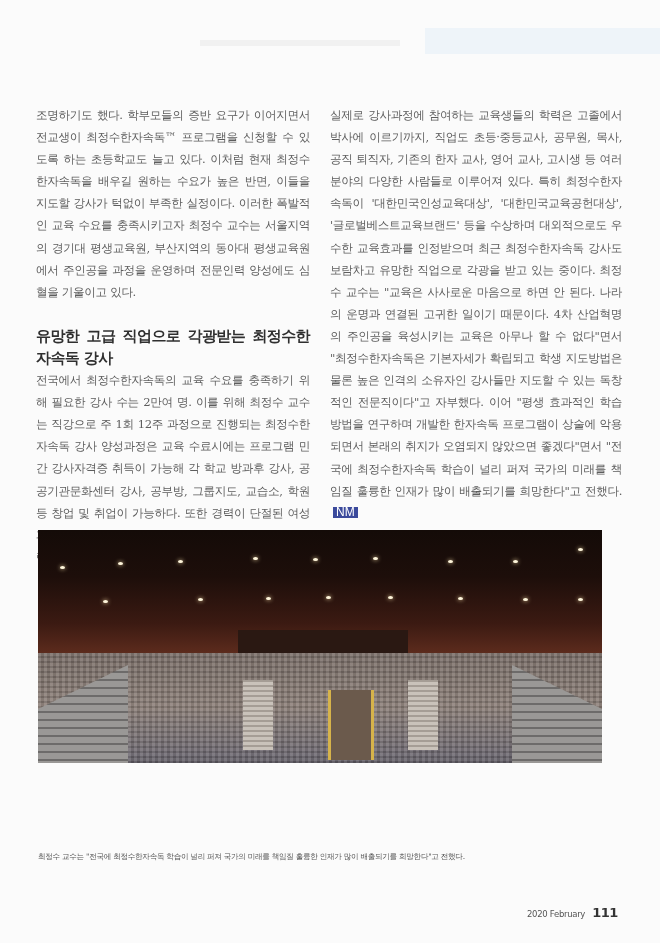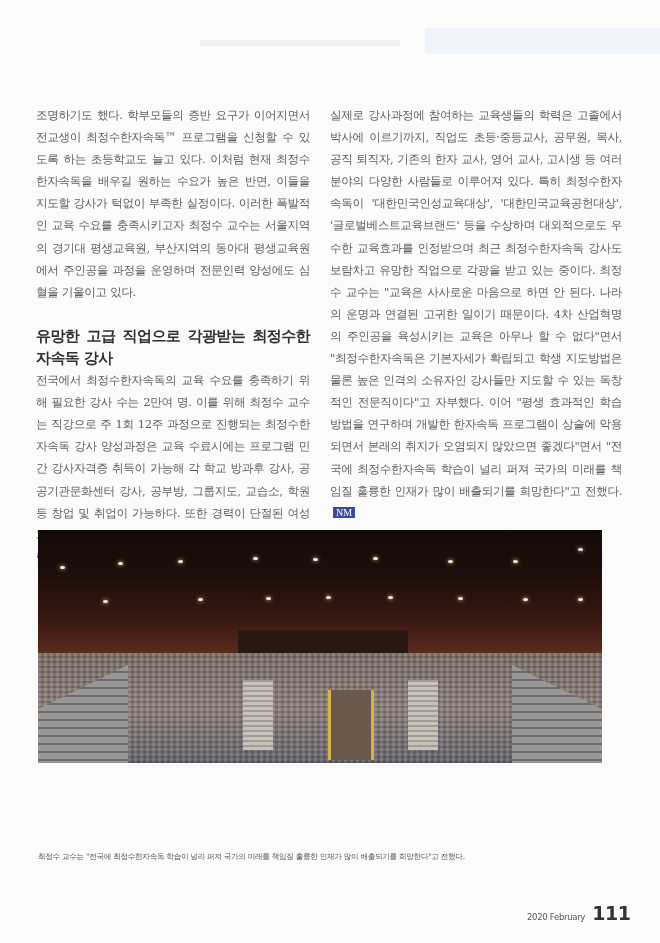--- a/index.html
+++ b/index.html
@@ -31,22 +31,22 @@
   .para-gap { height:22px; }
   .subhead {
     font-family:"DejaVu Sans", sans-serif;
     font-weight:bold; color:#2f2f2f;
     font-size:15px; letter-spacing:-0.6px;
     margin:0;
   }
   .nm-badge {
     display:inline-block;
     background:#3b4a9c; color:#fff;
-    font-family:Liberation Serif, serif;
-    font-size:10px; line-height:11px;
+    font-family:Liberation Sans, sans-serif;
+    font-size:12px; line-height:11px;
     padding:0 3px; margin-left:3px;
     letter-spacing:0;
     vertical-align:1px;
   }
   .photo {
     position:absolute; left:38px; top:530px; width:564px; height:233px;
     overflow:hidden;
     background:linear-gradient(180deg,#140b08 0%, #1d0e0a 20%, #3b1a12 40%, #5a2a1c 52%, #6b3a26 58%, #4a3a34 62%);
   }
   .ceiling-light {
@@ -104,21 +104,21 @@
     font-family:"DejaVu Sans", sans-serif;
     font-size:7.6px; letter-spacing:-0.3px; color:#555;
     white-space:nowrap;
   }
   .folio {
     position:absolute; left:527px; top:902px;
     font-family:"DejaVu Sans", sans-serif;
     color:#555;
   }
   .folio-label { font-size:8.5px; letter-spacing:-0.3px; }
-  .folio-page { font-size:19px; font-weight:bold; color:#333; margin-left:2px; letter-spacing:-0.5px; }
+  .folio-page { font-size:13px; font-weight:bold; color:#333; margin-left:2px; letter-spacing:-0.5px; }
 </style>
 </head>
 <body>
 
 <div class="ghost-header"></div>
 <div class="ghost-header-text"></div>
 
 <div class="column col-left">
   <p class="para">조명하기도 했다. 학부모들의 증반 요구가 이어지면서 전교생이 최정수한자속독™ 프로그램을 신청할 수 있도록 하는 초등학교도 늘고 있다. 이처럼 현재 최정수한자속독을 배우길 원하는 수요가 높은 반면, 이들을 지도할 강사가 턱없이 부족한 실정이다. 이러한 폭발적인 교육 수요를 충족시키고자 최정수 교수는 서울지역의 경기대 평생교육원, 부산지역의 동아대 평생교육원에서 주인공을 과정을 운영하며 전문인력 양성에도 심혈을 기울이고 있다.</p>
   <div class="para-gap"></div>

